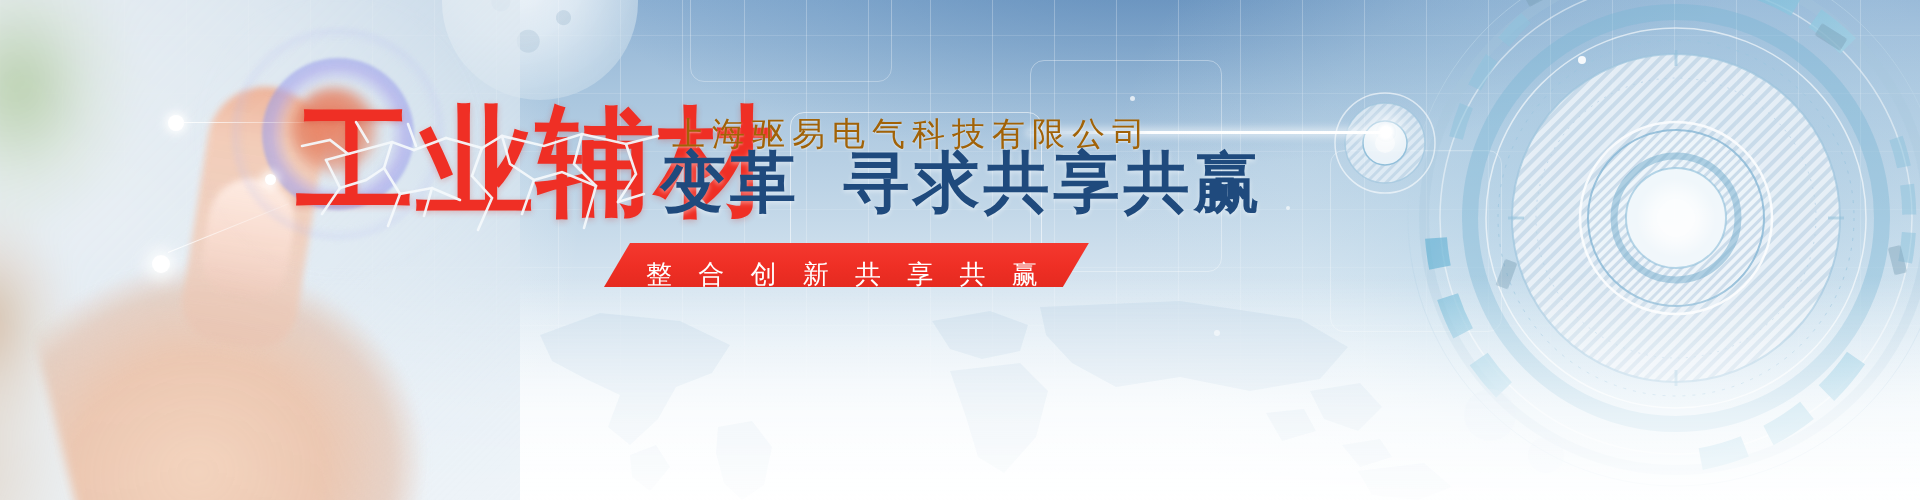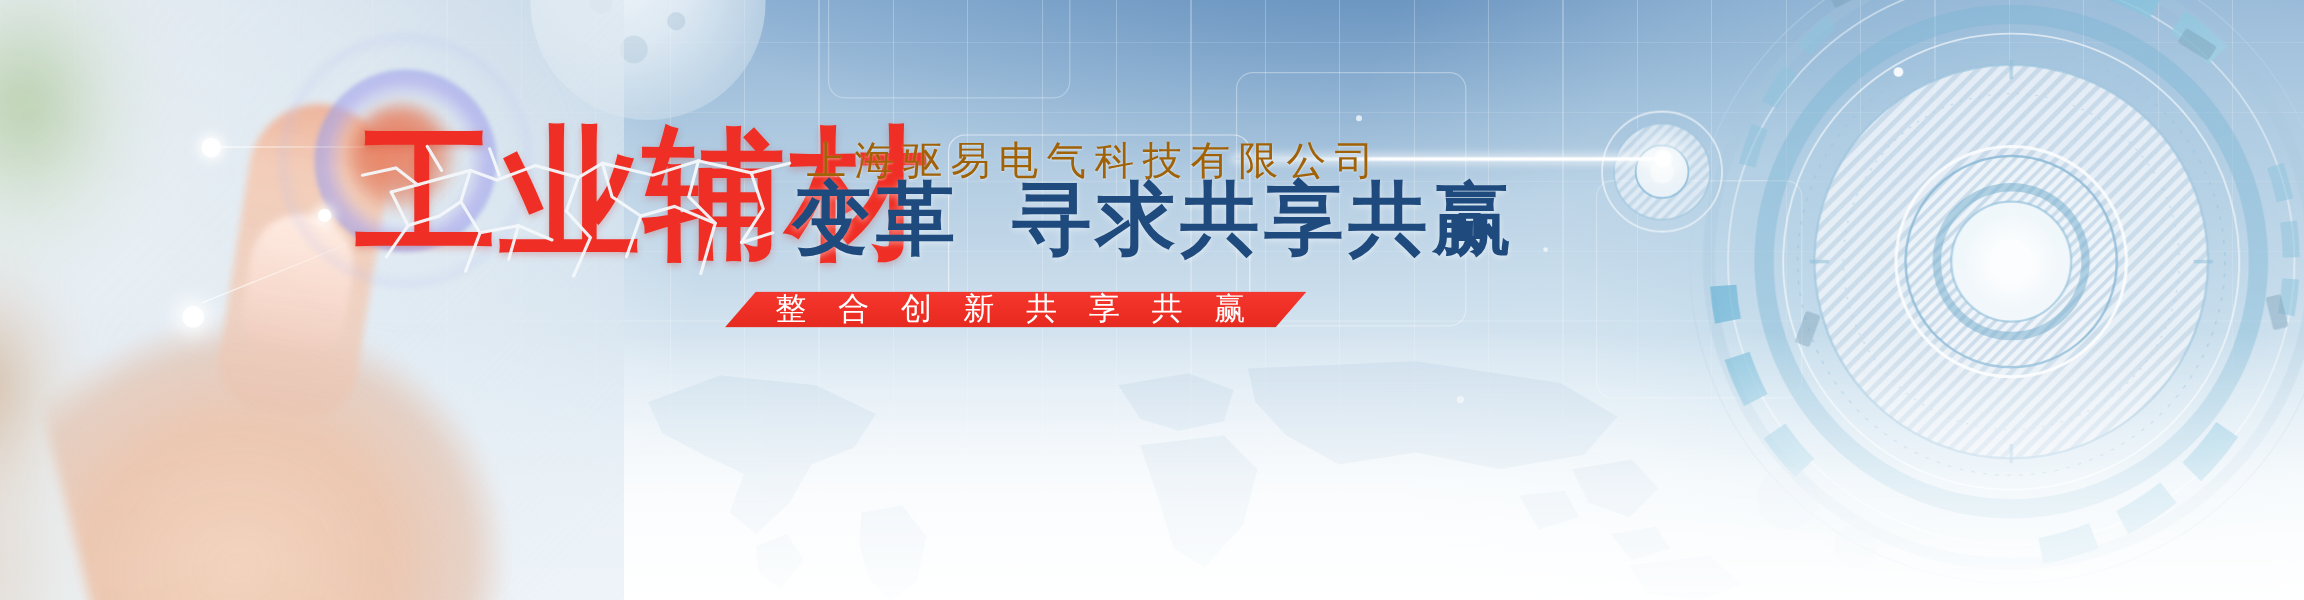--- a/index.html
+++ b/index.html
@@ -192,23 +192,23 @@
     font-weight:bold;
     letter-spacing:4px;
     color:#1f4a7d;
     font-family:Liberation Mono, monospace;
     white-space:nowrap;
     text-shadow:0 2px 5px rgba(255,255,255,.45);
   }
 
   .ribbon{
     position:absolute;left:604px;top:243px;
-    height:30px;
+    height:44px;
     padding:0 42px;
-    display:flex;align-items:center;
+    display:flex;align-items:flex-end;
     background:linear-gradient(180deg,#f4382f 0%, #ef2f25 52%, #e52a20 100%);
     clip-path:polygon(26px 0, 100% 0, calc(100% - 26px) 100%, 0 100%);
     box-shadow:0 3px 9px rgba(190,40,30,.28);
   }
   .ribbon-text{
     font-size:26px;line-height:1;
     letter-spacing:9px;
     color:#ffffff;
     font-family:"DejaVu Sans","Liberation Sans",sans-serif;
     white-space:nowrap;

